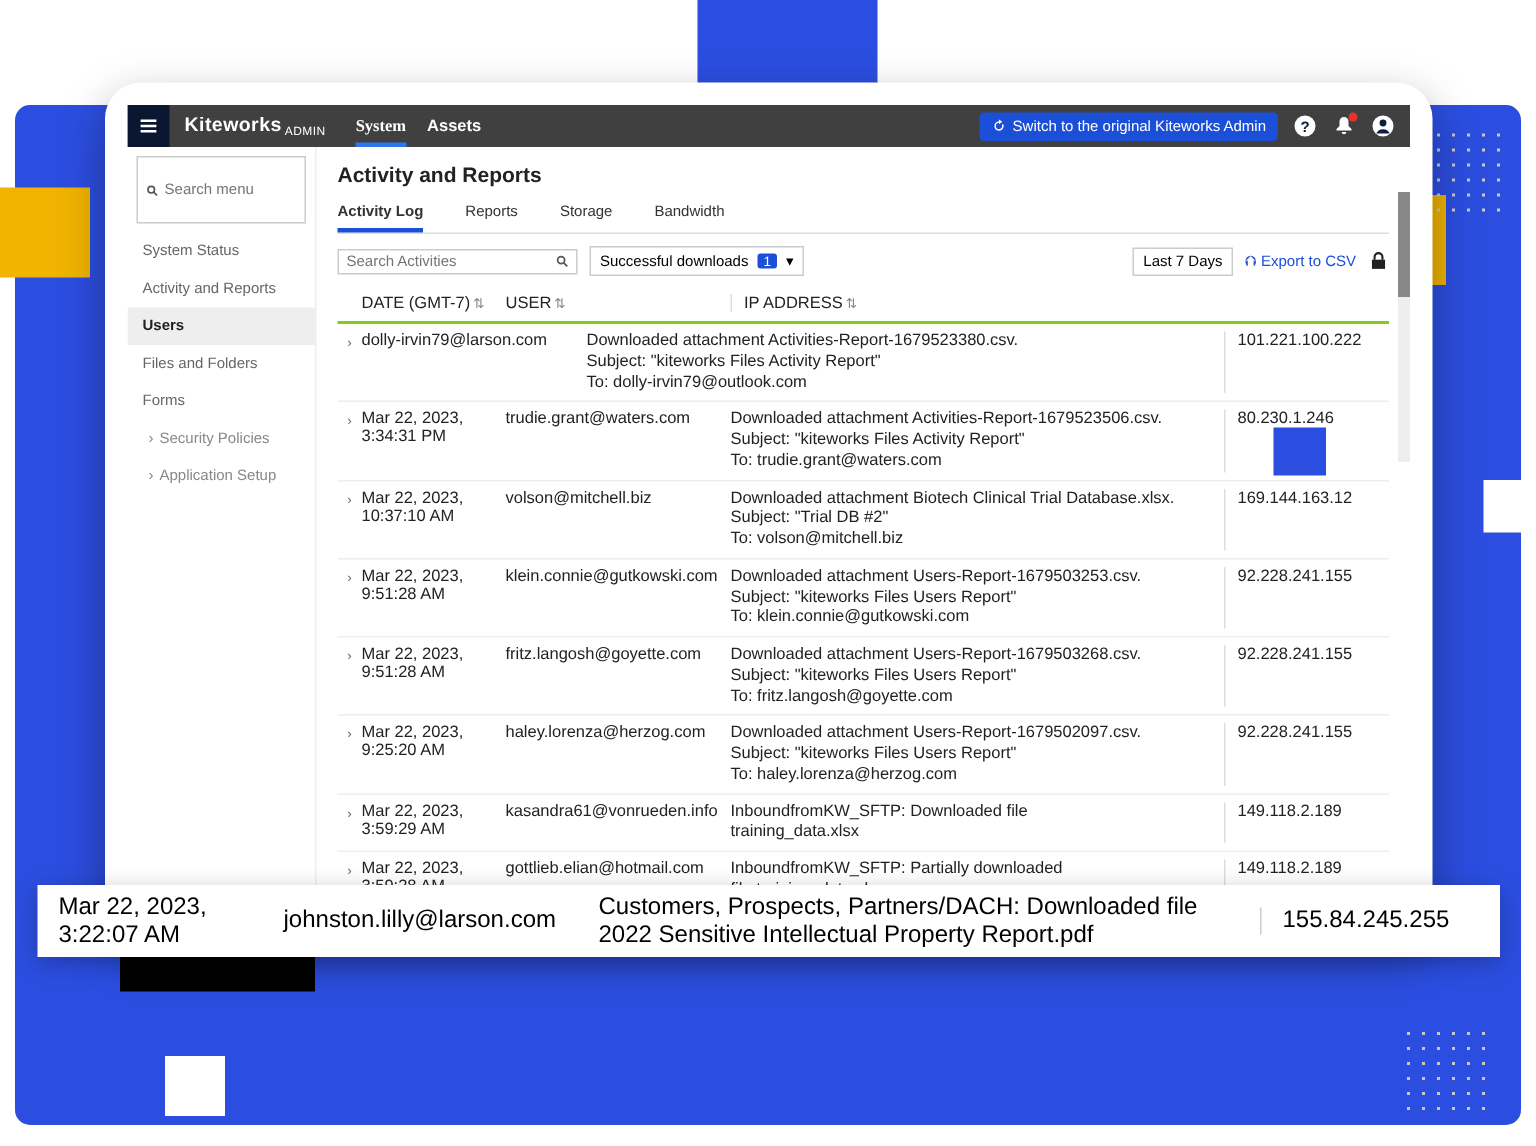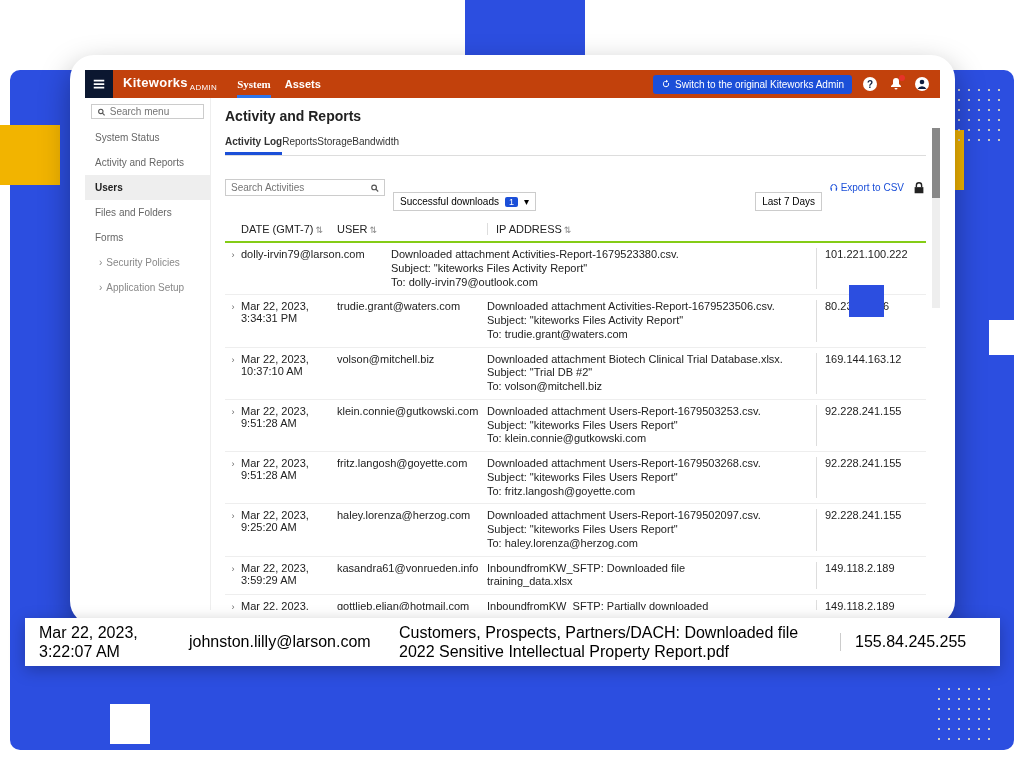--- a/index.html
+++ b/index.html
@@ -21,54 +21,54 @@
 .bg-white-sq { position: absolute; background: #fff; bottom: 20px; left: 110px; width: 40px; height: 40px; }
 .bg-blue-sm { position: absolute; background: #2c4ee0; top: 285px; right: 140px; width: 35px; height: 32px; z-index: 50; }
 .bg-white-sm { position: absolute; background: #fff; top: 320px; right: 0; width: 35px; height: 35px; z-index: 50; }
 
 
 .tablet { position: absolute; top: 55px; left: 70px; width: 885px; height: 570px;
   background: #fff; border-radius: 24px; box-shadow: 0 12px 30px rgba(0,0,0,.35); overflow: hidden; z-index: 10; }
 .screen { position: absolute; inset: 15px; background: #fff; overflow: hidden; }
 
 
-.topbar { height: 28px; background: #c2410c; color: #fff; display: flex; align-items: center; font-size: 11px; }
+.topbar { height: 28px; background: #404040; color: #fff; display: flex; align-items: center; font-size: 11px; }
 .ham { width: 28px; height: 28px; display: flex; align-items: center; justify-content: center; cursor: pointer; background:#0b1730;}
 .ham svg { width: 14px; height: 14px; }
 .brand { font-weight: 700; font-size: 13px; padding: 0 10px; letter-spacing: .3px; }
 .brand sub { font-size: 8px; font-weight: 400; position: relative; top: -1px; padding-left: 2px; }
 .topnav { display: flex; gap: 14px; margin-left: 10px; }
 .topnav-item { padding: 7px 0 5px; font-weight: 600; border-bottom: 3px solid transparent; cursor: pointer; }
 .topnav-item.active { border-bottom-color: #2c76ee; font-family: Liberation Serif, serif; }
 .topbar-spacer { flex: 1; }
 .switch-btn { background: #1b4fd8; color: #fff; font-size: 10px; padding: 4px 8px; border-radius: 3px; display: flex; align-items: flex-start; gap: 4px; cursor: pointer; }
 .topicons { display: flex; gap: 10px; padding: 0 10px; }
 .topicon { width: 16px; height: 16px; cursor: pointer; position: relative; }
 .bell-dot { position: absolute; top: -1px; right: -1px; width: 6px; height: 6px; background: #e6332a; border-radius: 50%; }
 
 
 .layout { display: flex; height: calc(100% - 28px); }
 .sidebar { width: 126px; background: #fff; border-right: 1px solid #eee; font-size: 11px; color: #666; }
-.search-menu { margin: 6px; border: 1px solid #ccc; display: flex; align-items: center; padding: 1px 5px; gap: 4px; }
+.search-menu { margin: 6px; border: 1px solid #ccc; display: flex; align-items: center; padding: 16px 5px; gap: 4px; }
 .search-menu input { border: none; outline: none; width: 100%; font-size: 10px; }
 .side-item { padding: 7px 10px; cursor: pointer; font-size: 10px; }
 .side-item.active { background: #eee; font-weight: 700; color: #222; }
 .side-item.sub { padding-left: 14px; color: #888; }
 .caret::before { content: "›"; font-size: 10px; margin-right: 4px; color: #888; }
 
 .content { flex: 1; padding: 10px 14px; overflow: hidden; position: relative; }
 h1 { font-size: 14px; font-weight: 700; color: #222; margin-bottom: 8px; }
-.tabs { display: flex; border-bottom: 1px solid #ddd; margin-bottom: 8px; }
+.tabs { display: flex; gap: 28px; border-bottom: 1px solid #ddd; margin-bottom: 8px; }
 .tab { font-size: 10px; padding: 4px 0 5px; cursor: pointer; color: #333; border-bottom: 3px solid transparent; }
 .tab.active { border-bottom-color: #1b4fd8; font-weight: 700; }
 
 .filter-row { display: flex; gap: 8px; align-items: center; margin-bottom: 6px; }
 .search-act { border: 1px solid #ccc; display: flex; align-items: center; width: 160px; padding: 2px 5px; }
 .search-act input { border: none; outline: none; width: 100%; font-size: 10px; }
-.dd { border: 1px solid #ccc; font-size: 10px; padding: 3px 6px; display: flex; align-items: center; gap: 6px; cursor: pointer; margin-top: 28px; }
+.dd { border: 1px solid #ccc; font-size: 10px; padding: 3px 6px; display: flex; align-items: center; gap: 6px; cursor: pointer; }
 .badge-1 { background: #1b4fd8; color: #fff; font-size: 9px; padding: 0 4px; border-radius: 2px; }
 .filter-spacer { flex: 1; }
 .export { color: #1b4fd8; font-size: 10px; cursor: pointer; display:flex; align-items:center; gap:3px;}
 .block-icon { width: 14px; height: 14px; }
 
 
 .table { width: 100%; font-size: 11px; }
 .thead { display: flex; font-weight: 400; color: #222; padding: 6px 0; border-bottom: 2px solid #84cc16; }
 .col-exp { width: 16px; }
 .col-date { width: 96px; }
@@ -78,21 +78,21 @@
 .sort { color: #888; font-size: 9px; margin-left: 2px; }
 .trow { display: flex; padding: 5px 0; border-bottom: 1px solid #eee; color: #222; }
 .trow .col-exp { cursor: pointer; color: #666; font-size: 9px; padding-top:2px; text-align:center;}
 .trow .col-act { line-height: 1.25; }
 .footer-status { font-size: 9px; color: #777; padding: 6px 0; }
 
 .scrollbar { position: absolute; right: 0; top: 30px; width: 8px; height: 180px; background: #eee; }
 .scrollbar-thumb { position: absolute; top: 0; width: 8px; height: 70px; background: #888; }
 
 
-.strip { position: absolute; top: 618px; left: 25px; width: 975px; height: 48px;
+.strip { position: absolute; top: 590px; left: 25px; width: 975px; height: 48px;
   background: #fff; box-shadow: 0 4px 15px rgba(0,0,0,.25); display: flex; align-items: center;
   font-size: 16px; z-index: 60; }
 .strip > div { padding: 0 14px; }
 .strip .s-date { width: 150px; line-height:1.2;}
 .strip .s-user { width: 210px; }
 .strip .s-act { flex: 1; line-height: 1.2; }
 .strip .s-ip { width: 160px; border-left: 1px solid #ccc; }
 .blackbar { position:absolute; top:636px; left:80px; width:130px; height:25px; background:#000; z-index:55;}
 </style>
 </head>

